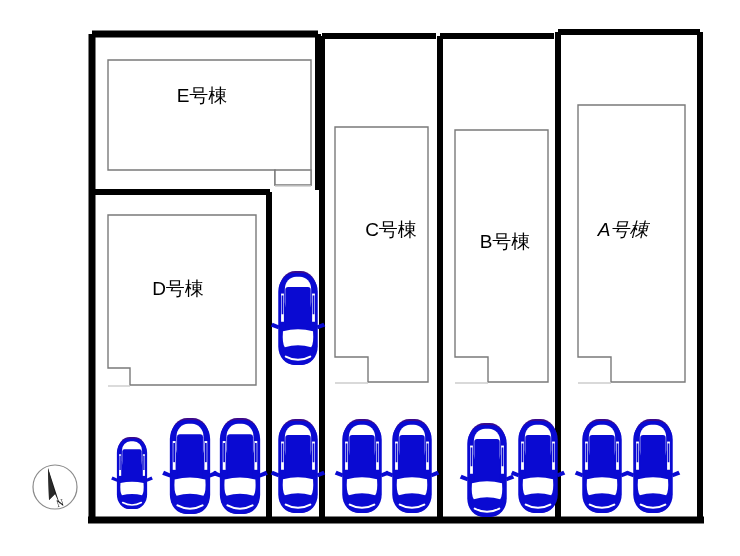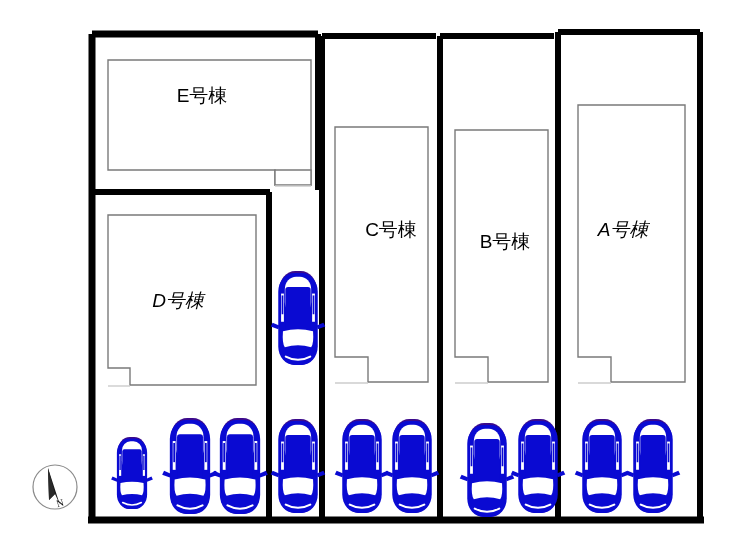--- a/index.html
+++ b/index.html
@@ -141,17 +141,17 @@
 
   <g>
     <circle cx="55" cy="487" r="22" fill="#ffffff" stroke="#8a8a8a" stroke-width="1.2"></circle>
 
     <path d="M 48 468 L 60 505 L 55 494 L 49 500 Z" fill="#1b1b1b"></path>
     <path d="M 48 468 L 55 494 L 49 500 Z" fill="#2a2a2a"></path>
   </g>
 </svg>
 
 <div class="bldg-label" style="left:202px;top:96px;">E号棟</div>
-<div class="bldg-label" style="left:178px;top:301px;font-style:italic;">D号棟</div>
+<div class="bldg-label" style="left:178px;top:289px;">D号棟</div>
 <div class="bldg-label" style="left:391px;top:230px;">C号棟</div>
 <div class="bldg-label" style="left:505px;top:230px;margin-top:12px;">B号棟</div>
 <div class="bldg-label" style="left:623px;top:230px;font-style:italic;">A号棟</div>
 <div class="compass-n" style="left:60px;top:503px;">N</div>
 
 </body></html>

